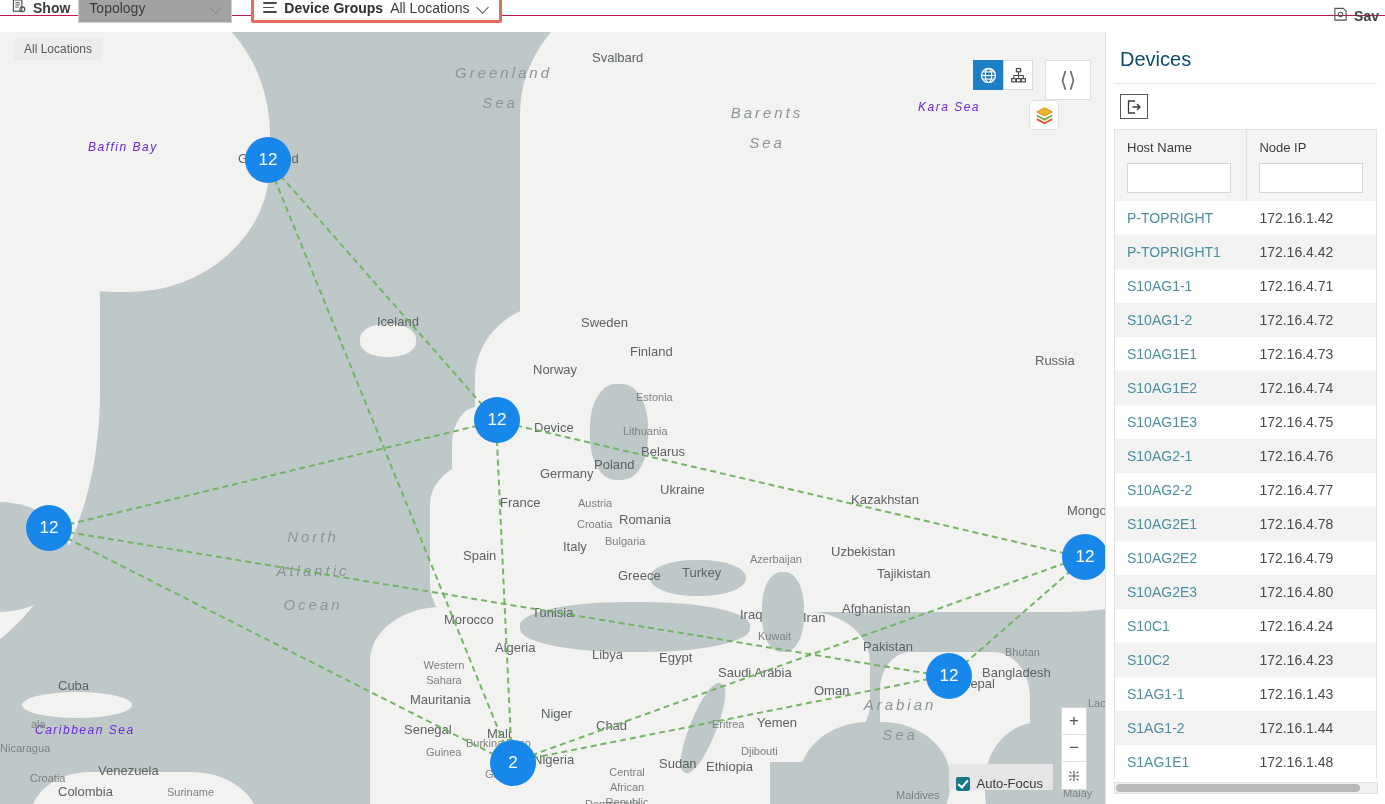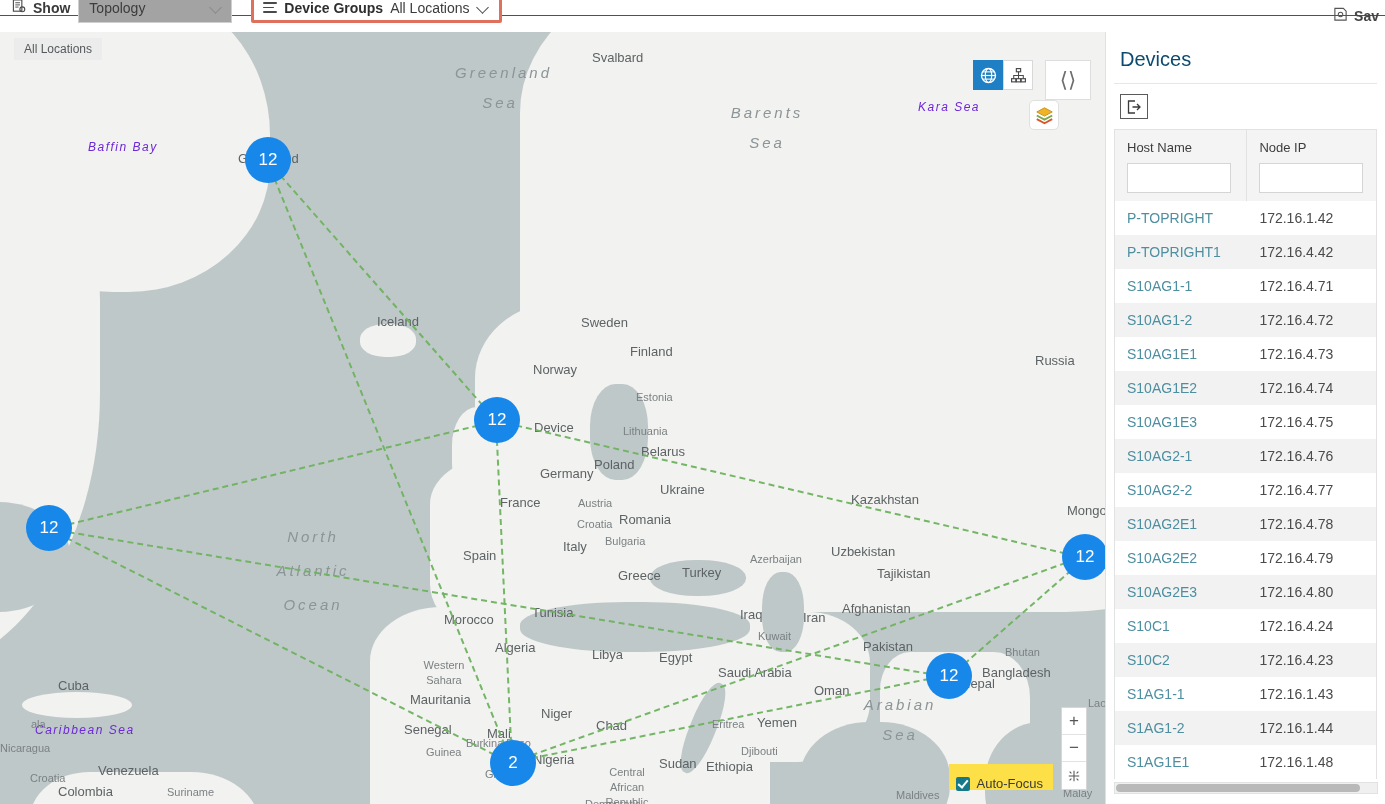--- a/index.html
+++ b/index.html
@@ -125,21 +125,21 @@
     position: absolute; right: 18px; bottom: 14px; z-index: 25;
     width: 26px; background: #fff; border: 1px solid #d6d6d6;
   }
   .zoom-stack div {
     height: 27px; display: flex; align-items: center; justify-content: center;
     font-size: 17px; color: #555; border-bottom: 1px solid #e2e2e2;
   }
   .zoom-stack div:last-child { border-bottom: none; }
   .autofocus {
     position: absolute; right: 52px; bottom: 14px; z-index: 25;
-    height: 26px; background: #fde047;
+    height: 26px; background: #e5e5e5;
     display: flex; align-items: center; gap: 7px; padding: 13px 10px 0 7px;
     font-size: 13px; color: #3a3a3a;
   }
   .cbox {
     width: 14px; height: 14px; background: #17788a; position: relative; border-radius: 2px;
   }
   .cbox::after {
     content: ""; position: absolute; left: 4px; top: 1px;
     width: 4px; height: 8px;
     border-right: 2px solid #fff; border-bottom: 2px solid #fff;

